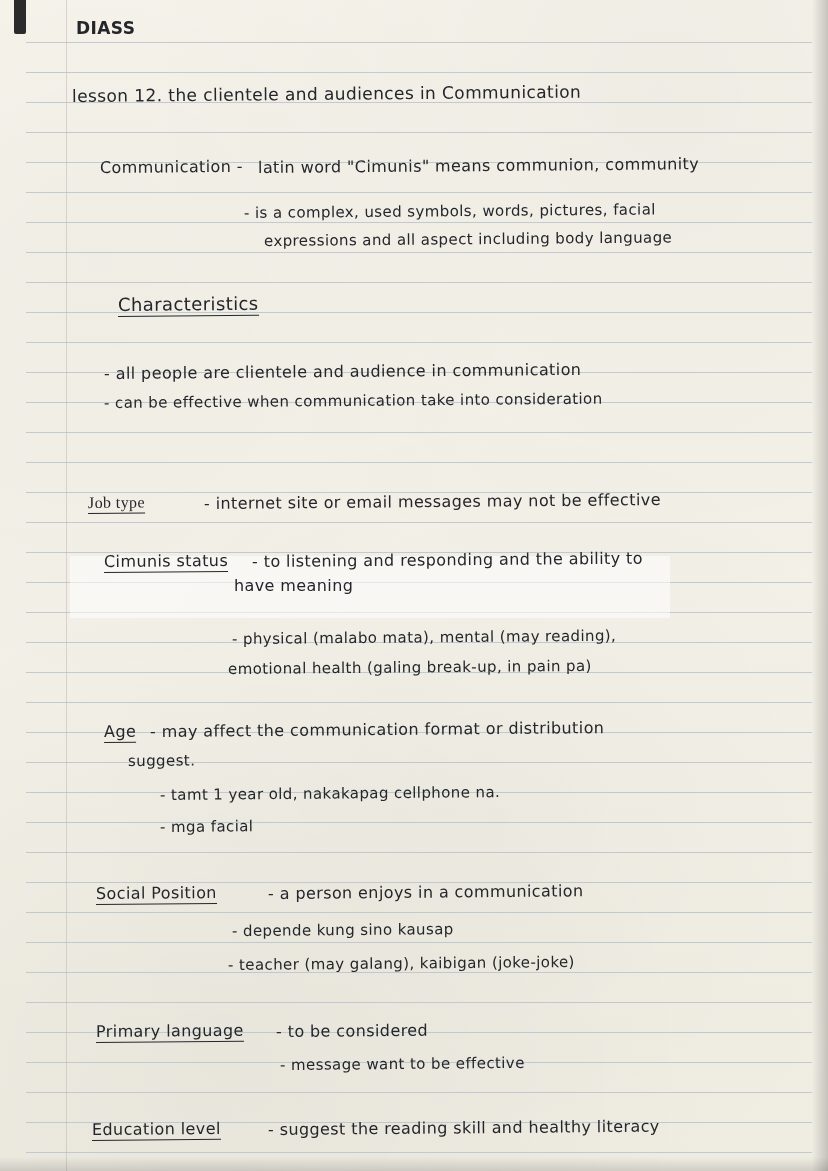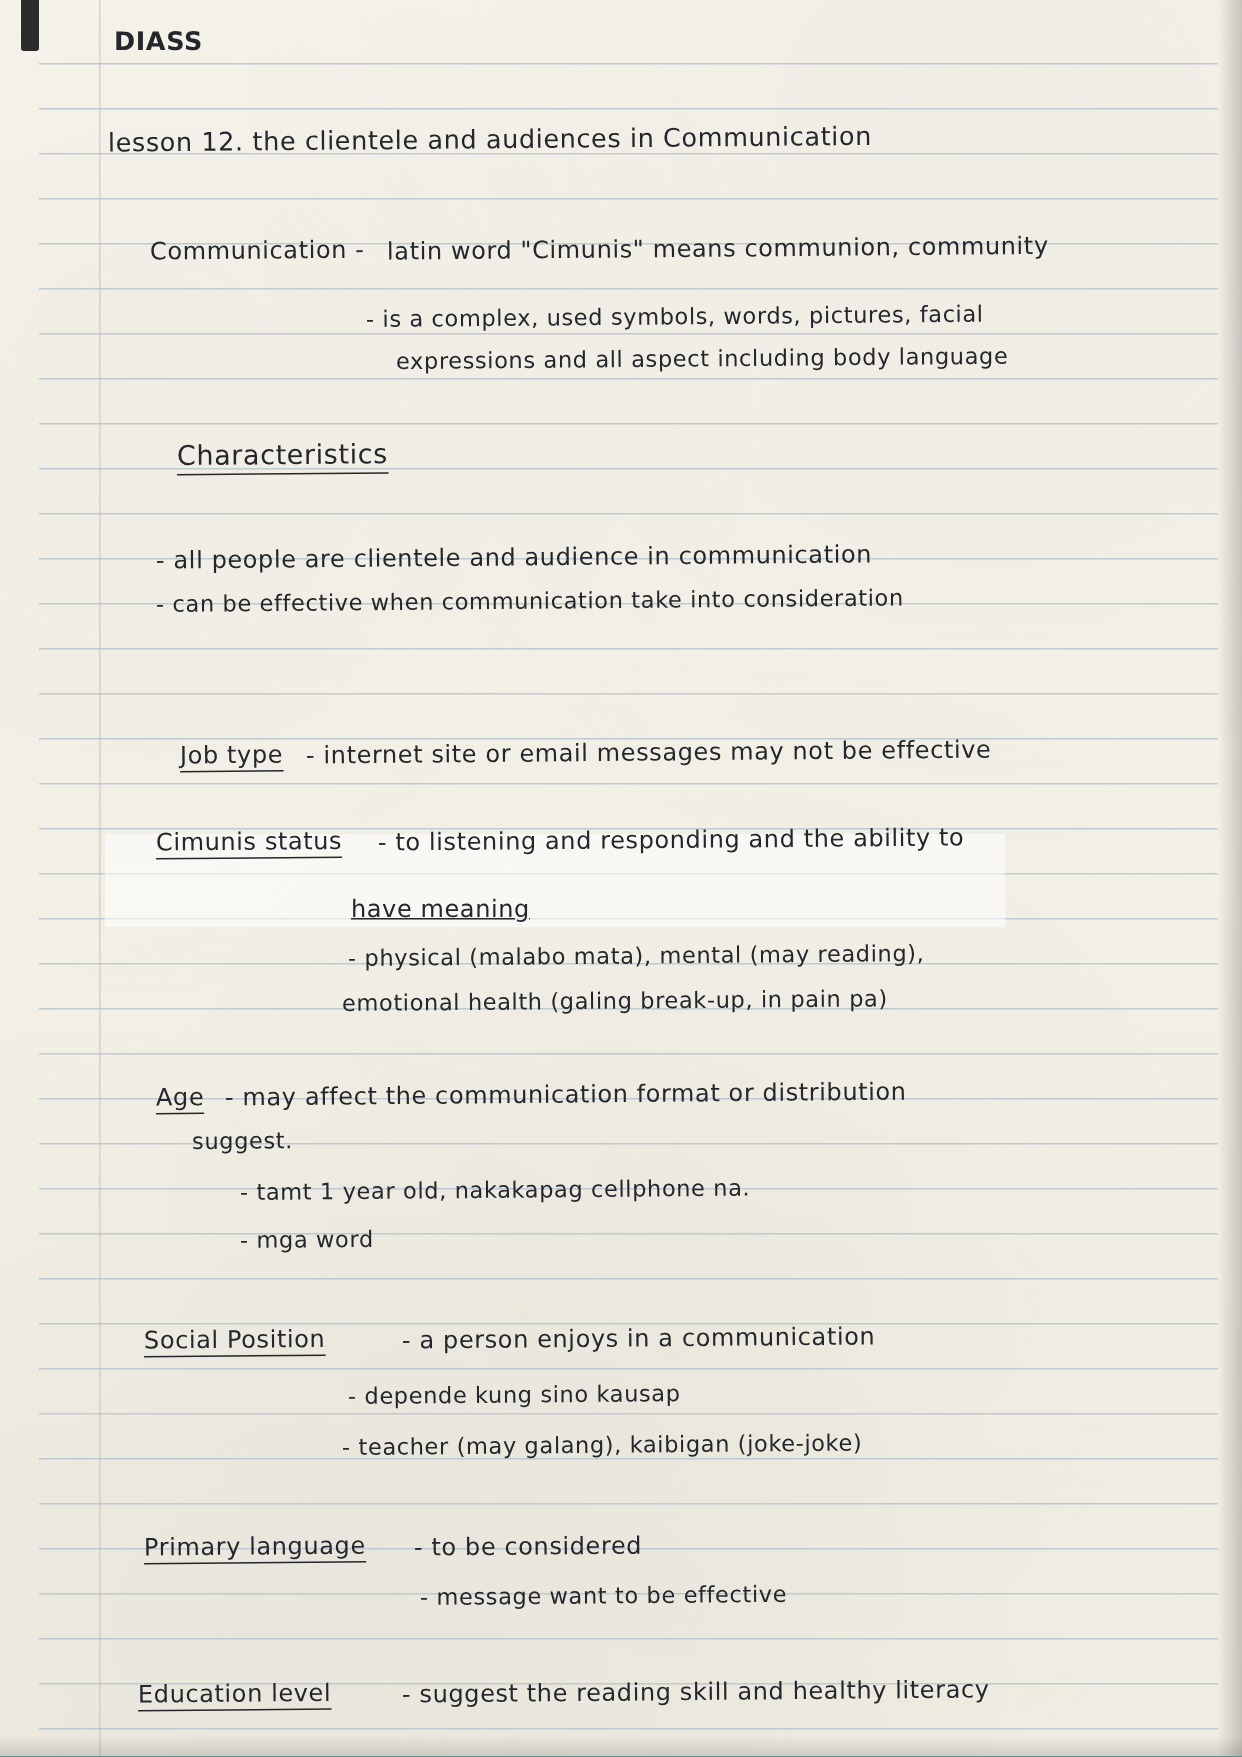--- a/index.html
+++ b/index.html
@@ -5,21 +5,21 @@
   html, body {
     margin: 0;
     padding: 0;
     background: #6b6b6b;
   }
   #page {
     position: relative;
     width: 828px;
     height: 1171px;
     overflow: hidden;
-    background: #14b8a6;
+    background: #fdba74;
   }
   
   .paper {
     position: absolute;
     left: 0; top: 0;
     width: 828px; height: 1171px;
     background:
       linear-gradient(180deg, #f7f4ec 0%, #f4f1e8 40%, #efece2 100%);
   }
   
@@ -187,36 +187,36 @@
     <span>Communication -</span>
   </div>
   <div class="hw t-body s1" style="left:258px; top:158px;">latin word "Cimunis" means communion, community</div>
   <div class="hw t-small s1" style="left:244px; top:204px;">- is a complex, used symbols, words, pictures, facial</div>
   <div class="hw t-small s1" style="left:264px; top:232px;">expressions and all aspect including body language</div>
 
   <div class="hw t-sect s1 u" style="left:118px; top:294px;">Characteristics</div>
   <div class="hw t-body s1" style="left:104px; top:364px;">- all people are clientele and audience in communication</div>
   <div class="hw t-small s1" style="left:104px; top:394px;">- can be effective when communication take into consideration</div>
 
-  <div class="hw t-body s1 u" style="left:120px; top:494px;">Job type</div>
+  <div class="hw t-body s1 u" style="left:88px; top:494px;font-family:Liberation Serif, serif;">Job type</div>
   <div class="hw t-body s1" style="left:204px; top:494px;">- internet site or email messages may not be effective</div>
 
   <div class="hw t-body s1 u" style="left:104px; top:552px;">Cimunis status</div>
   <div class="hw t-body s1" style="left:252px; top:552px;">- to listening and responding and the ability to</div>
-  <div class="hw t-body s0" style="left:234px; top:596px;text-decoration:underline;">have meaning</div>
+  <div class="hw t-body s0" style="left:234px; top:576px;">have meaning</div>
   <div class="hw t-small s1" style="left:232px; top:630px;">
     <span>- physical (malabo mata), mental (may <span class="ink-blue">reading</span>),</span>
   </div>
   <div class="hw t-small s1" style="left:228px; top:660px;">emotional health (galing break-up, in pain pa)</div>
 
   <div class="hw t-body s1 u" style="left:104px; top:722px;">Age</div>
   <div class="hw t-body s1" style="left:150px; top:722px;">- may affect the communication format or distribution</div>
   <div class="hw t-small s1" style="left:128px; top:752px;">suggest.</div>
   <div class="hw t-small s1" style="left:160px; top:786px;">- tamt 1 year old, nakakapag cellphone na.</div>
-  <div class="hw t-small s1" style="left:160px; top:818px;">- mga word</div>
+  <div class="hw t-small s1" style="left:160px; top:818px;">- mga facial</div>
 
   <div class="hw t-body s1 u" style="left:96px; top:884px;">Social Position</div>
   <div class="hw t-body s1" style="left:268px; top:884px;">- a person enjoys in a communication</div>
   <div class="hw t-small s1" style="left:232px; top:922px;">- depende kung sino kausap</div>
   <div class="hw t-small s1" style="left:228px; top:956px;">- teacher (may galang), kaibigan (joke-joke)</div>
 
   <div class="hw t-body s1 u" style="left:96px; top:1022px;">Primary language</div>
   <div class="hw t-body s1" style="left:276px; top:1022px;">- to be considered</div>
   <div class="hw t-small s1" style="left:280px; top:1056px;">- message want to be effective</div>
 

